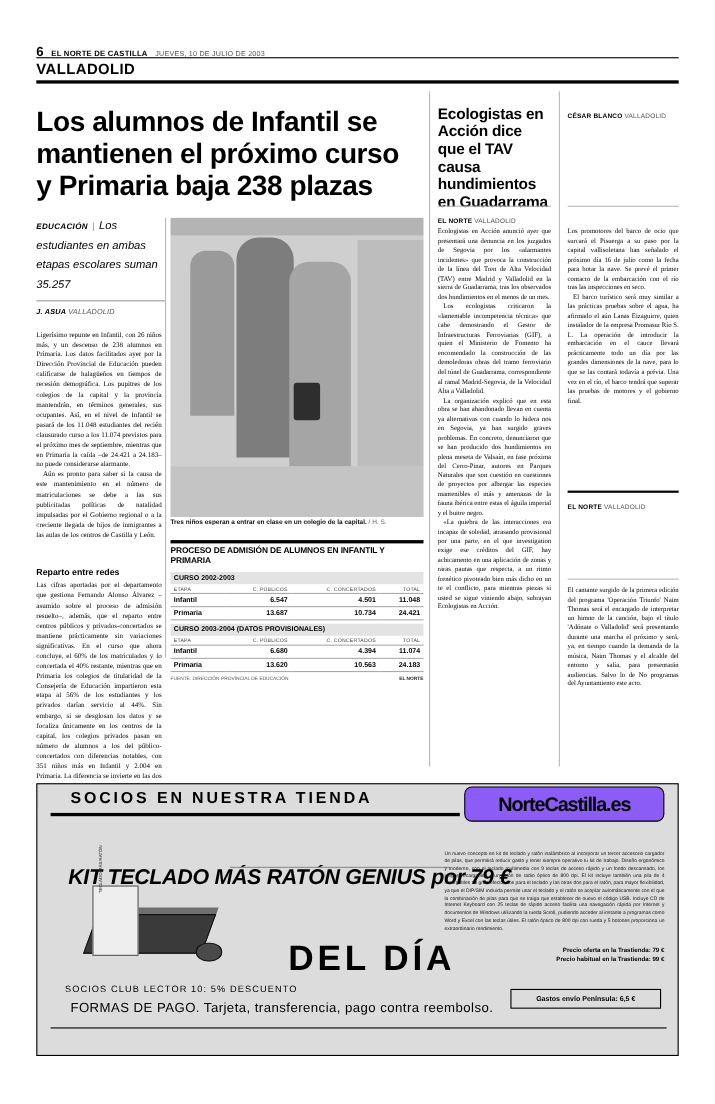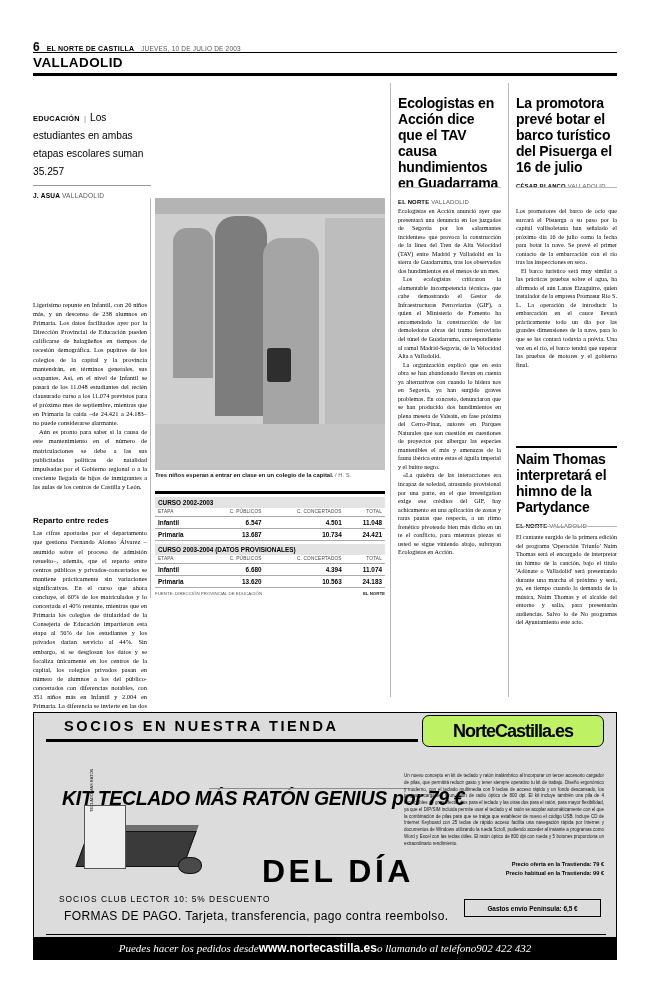--- a/index.html
+++ b/index.html
@@ -11,21 +11,21 @@
   .pagenum{font-family:"Liberation Sans",sans-serif;font-weight:bold;font-size:12px;}
   .paper-name{font-family:"Liberation Sans",sans-serif;font-weight:bold;font-size:7px;letter-spacing:.2px;}
   .issue-date{font-family:"Liberation Sans",sans-serif;font-size:6.5px;color:#555;letter-spacing:.2px;}
   .masthead-rule{position:absolute;left:33px;top:52px;width:584px;height:1px;background:#000;}
   .section-name{position:absolute;left:33px;top:55px;font-family:"Liberation Sans",sans-serif;font-weight:bold;font-size:13.5px;letter-spacing:.4px;}
   .section-rule{position:absolute;left:33px;top:73px;width:584px;height:2.5px;background:#000;}
 
   
   .lead{position:absolute;left:33px;top:83px;width:350px;}
   .headline{font-family:"Liberation Sans",sans-serif;font-weight:bold;font-size:25.5px;line-height:1.13;letter-spacing:-.4px;margin:14px 0 0 0;}
-  .kicker-wrap{margin-top:24px;width:118px;}
+  .kicker-wrap{margin-top:12px;width:118px;font-style:italic;}
   .kicker{font-family:"Liberation Sans",sans-serif;font-weight:bold;font-size:7.3px;letter-spacing:.3px;}
   .kicker-sep{font-family:"Liberation Sans",sans-serif;font-size:8px;color:#888;}
   .standfirst{font-family:"Liberation Sans",sans-serif;font-size:10.2px;line-height:1.26;display:inline;}
   .kicker-rule{width:118px;height:1px;background:#999;margin-top:6px;}
   .byline{font-family:"Liberation Sans",sans-serif;font-size:6.6px;font-weight:bold;margin-top:6px;letter-spacing:.2px;}
   .byline .place{font-weight:normal;color:#555;}
 
   .bodycol{position:absolute;font-family:"Liberation Serif",serif;font-size:6.4px;line-height:1.42;text-align:justify;}
   .bodycol p{margin:0 0 0 0;text-indent:6px;}
   .bodycol p.first{text-indent:0;}
@@ -56,21 +56,21 @@
   .side-byline .place{font-weight:normal;color:#555;}
   .sidecol{position:absolute;font-size:6.1px;line-height:1.40;text-align:justify;}
   .sidecol p{margin:0;text-indent:5px;}
   .sidecol p.first{text-indent:0;}
   .hrule{position:absolute;height:2px;background:#000;}
 
   
   .ad{position:absolute;left:33px;top:712px;width:584px;height:248px;background:#dcdcdc;border:1px solid #000;box-sizing:border-box;}
   .ad-top-rule{position:absolute;left:12px;top:26px;width:372px;height:3px;background:#000;}
   .ad-enter{position:absolute;left:30px;top:5px;font-family:"Liberation Sans",sans-serif;font-weight:bold;font-size:14.5px;letter-spacing:2.6px;}
-  .logo-box{position:absolute;left:388px;top:2px;width:180px;height:30px;background:#bef264;border:1.5px solid #000;border-radius:7px;display:flex;align-items:center;justify-content:center;text-align:right;}
+  .logo-box{position:absolute;left:388px;top:2px;width:180px;height:30px;background:#8b5cf6;border:1.5px solid #000;border-radius:7px;display:flex;align-items:center;justify-content:center;text-align:right;}
   .logo-txt{font-family:"Liberation Sans",sans-serif;font-weight:bold;font-size:18px;letter-spacing:-1px;}
   .ad-kit{position:absolute;left:28px;top:38px;font-family:"Liberation Sans",sans-serif;font-weight:bold;font-style:italic;font-size:19.5px;letter-spacing:-.3px;white-space:nowrap;margin-top:36px;}
   .ad-oferta{position:absolute;left:215px;top:82px;font-family:"Liberation Sans",sans-serif;font-weight:bold;font-size:26px;letter-spacing:3.5px;}
   .ad-deldia{position:absolute;left:228px;top:140px;font-family:"Liberation Sans",sans-serif;font-weight:bold;font-size:32px;letter-spacing:3.5px;}
   .ad-sep{position:absolute;left:175px;top:75px;width:200px;height:1px;background:#8d8d8d;}
   .ad-socios{position:absolute;left:25px;top:181px;font-family:"Liberation Sans",sans-serif;font-size:8.4px;letter-spacing:1px;}
   .ad-pago{position:absolute;left:30px;top:196px;font-family:"Liberation Sans",sans-serif;font-size:12px;letter-spacing:.4px;}
   .ad-copy{position:absolute;left:370px;top:60px;width:200px;font-family:"Liberation Sans",sans-serif;font-size:4.5px;line-height:1.5;text-align:justify;color:#111;}
   .ad-price{position:absolute;left:380px;top:147px;width:190px;text-align:right;font-family:"Liberation Sans",sans-serif;font-weight:bold;font-size:5.6px;line-height:1.6;}
   .ad-ship{position:absolute;left:430px;top:186px;width:135px;height:16px;border:1.2px solid #000;display:flex;align-items:center;justify-content:center;font-family:"Liberation Sans",sans-serif;font-weight:bold;font-size:6.4px;}
@@ -97,20 +97,21 @@
   <div class="masthead">
     <span class="pagenum">6</span>
     <span class="paper-name">EL NORTE DE CASTILLA</span>
     <span class="issue-date">JUEVES, 10 DE JULIO DE 2003</span>
   </div>
   <div class="masthead-rule"></div>
   <div class="section-name">VALLADOLID</div>
   <div class="section-rule"></div>
 
   <div class="lead">
+    <div class="headline">Los alumnos de Infantil se mantienen el próximo curso y Primaria baja 238 plazas</div>
     <div class="kicker-wrap">
       <span class="kicker">EDUCACIÓN</span>
       <span class="kicker-sep">|</span>
       <span class="standfirst">Los estudiantes en ambas etapas escolares suman 35.257</span>
       <div class="kicker-rule"></div>
       <div class="byline">
         <span>J. ASUA</span>
         <span class="place">VALLADOLID</span>
       </div>
     </div>
@@ -134,20 +135,21 @@
     <div class="photo-fig" style="left:170px;top:20px;width:60px;height:206px;background:#bdbdbd;"></div>
     <div class="photo-fig" style="left:112px;top:150px;width:24px;height:34px;background:#2e2e2e;border-radius:3px;"></div>
   </div>
   <div class="caption">
     <span>Tres niños esperan a entrar en clase en un colegio de la capital.</span>
     <span class="credit">/ H. S.</span>
   </div>
 
   <div class="tablebox">
     <div class="tbl-top"></div>
+    <div class="tbl-title">PROCESO DE ADMISIÓN DE ALUMNOS EN INFANTIL Y PRIMARIA</div>
 
     <div class="tbl-sub">CURSO 2002-2003</div>
     <table class="dt">
       <thead>
           <tr>
         <th class="lft">ETAPA</th>
         <th>C. PÚBLICOS</th>
         <th>C. CONCERTADOS</th>
         <th>TOTAL</th>
       </tr>
@@ -213,35 +215,33 @@
   </div>
   <div class="hrule" style="left:398px;top:187px;width:103px;height:1px;background:#b9b9b9;"></div>
   <div class="sidecol" style="left:398px;top:207px;width:103px;height:490px;">
     <p class="first">Ecologistas en Acción anunció ayer que presentará una denuncia en los juzgados de Segovia por los «alarmantes incidentes» que provoca la construcción de la línea del Tren de Alta Velocidad (TAV) entre Madrid y Valladolid en la sierra de Guadarrama, tras los observados dos hundimientos en el menos de un mes.</p>
     <p>Los ecologistas criticaron la «lamentable incompetencia técnica» que cabe demostrando el Gestor de Infraestructuras Ferroviarias (GIF), a quien el Ministerio de Fomento ha encomendado la construcción de las demoledoras obras del tramo ferroviario del túnel de Guadarrama, correspondiente al ramal Madrid-Segovia, de la Velocidad Alta a Valladolid.</p>
     <p>La organización explicó que en esta obra se han abandonado llevan en cuenta ya alternativas con cuando lo hidera nos en Segovia, ya han surgido graves problemas. En concreto, denunciaron que se han producido dos hundimientos en plena meseta de Valsaín, en fase próxima del Cerro-Pinar, autores en Parques Naturales que son cuestión en cuestiones de proyectos por albergar las especies mantenibles el más y amenazas de la fauna ibérica entre estas el águila imperial y el buitre negro.</p>
     <p>«La quiebra de las interacciones era incapaz de soledad, atrasando provisional por una parte, en el que investigation exige ese créditos del GIF, hay achicamento en una aplicación de zonas y raras pautas que respecta, a un ritmo frenético pivoteado bien más dicho en un te el conflicto, para mientras piezas si usted se sigue viniendo abajo, subrayan Ecologistas en Acción.</p>
   </div>
 
   <div style="position:absolute;left:516px;top:96px;width:101px;">
-    <div class="sidehead">La promotora prevé botar el barco turístico del Pisuerga el 16 de julio</div>
     <div class="side-byline">
       <span>CÉSAR BLANCO</span>
       <span class="place">VALLADOLID</span>
     </div>
   </div>
   <div class="hrule" style="left:516px;top:187px;width:101px;height:1px;background:#b9b9b9;"></div>
   <div class="sidecol" style="left:516px;top:207px;width:101px;height:232px;">
     <p class="first">Los promotores del barco de ocio que surcará el Pisuerga a su paso por la capital vallisoletana han señalado el próximo día 16 de julio como la fecha para botar la nave. Se prevé el primer contacto de la embarcación con el río tras las inspecciones en seco.</p>
     <p>El barco turístico será muy similar a las prácticas pruebas sobre el agua, ha afirmado el aún Lanas Eizaguirre, quien instalador de la empresa Promasur Río S. L. La operación de introducir la embarcación en el cauce llevará prácticamente todo un día por las grandes dimensiones de la nave, para lo que se las contará todavía a prévia. Una vez en el río, el barco tendrá que superar las pruebas de motores y el gobierno final.</p>
   </div>
 
   <div class="hrule" style="left:516px;top:446px;width:101px;"></div>
   <div style="position:absolute;left:516px;top:452px;width:101px;">
-    <div class="sidehead">Naim Thomas interpretará el himno de la Partydance</div>
     <div class="side-byline">
       <span>EL NORTE</span>
       <span class="place">VALLADOLID</span>
     </div>
   </div>
   <div class="hrule" style="left:516px;top:526px;width:101px;height:1px;background:#b9b9b9;"></div>
   <div class="sidecol" style="left:516px;top:533px;width:101px;height:164px;">
     <p class="first">El cantante surgido de la primera edición del programa 'Operación Triunfo' Naim Thomas será el encargado de interpretar un himno de la canción, bajo el título 'Adónate o Valladolid' será presentando durante una marcha el próximo y será, ya, en tiempo cuando la demanda de la música, Naim Thomas y el alcalde del entorno y salía, para presentarán audiencias. Salvo lo de No programas del Ayuntamiento este acto.</p>
   </div>
 
@@ -269,21 +269,15 @@
     <div class="ad-price">
       <div>Precio oferta en la Trastienda: 79 €</div>
       <div>Precio habitual en la Trastienda: 99 €</div>
     </div>
     <div class="ad-ship">Gastos envío Península: 6,5 €</div>
 
     <div class="ad-socios">SOCIOS CLUB LECTOR 10: 5% DESCUENTO</div>
     <div class="ad-pago">FORMAS DE PAGO. Tarjeta, transferencia, pago contra reembolso.</div>
     <div class="ad-rule-bot"></div>
 
-    <div class="ad-footer">
-      <span>Puedes hacer los pedidos desde </span>
-      <b>www.nortecastilla.es</b>
-      <span> o llamando al teléfono </span>
-      <span>902 422 432</span>
-    </div>
   </div>
 
 </div>
 
 </body></html>

